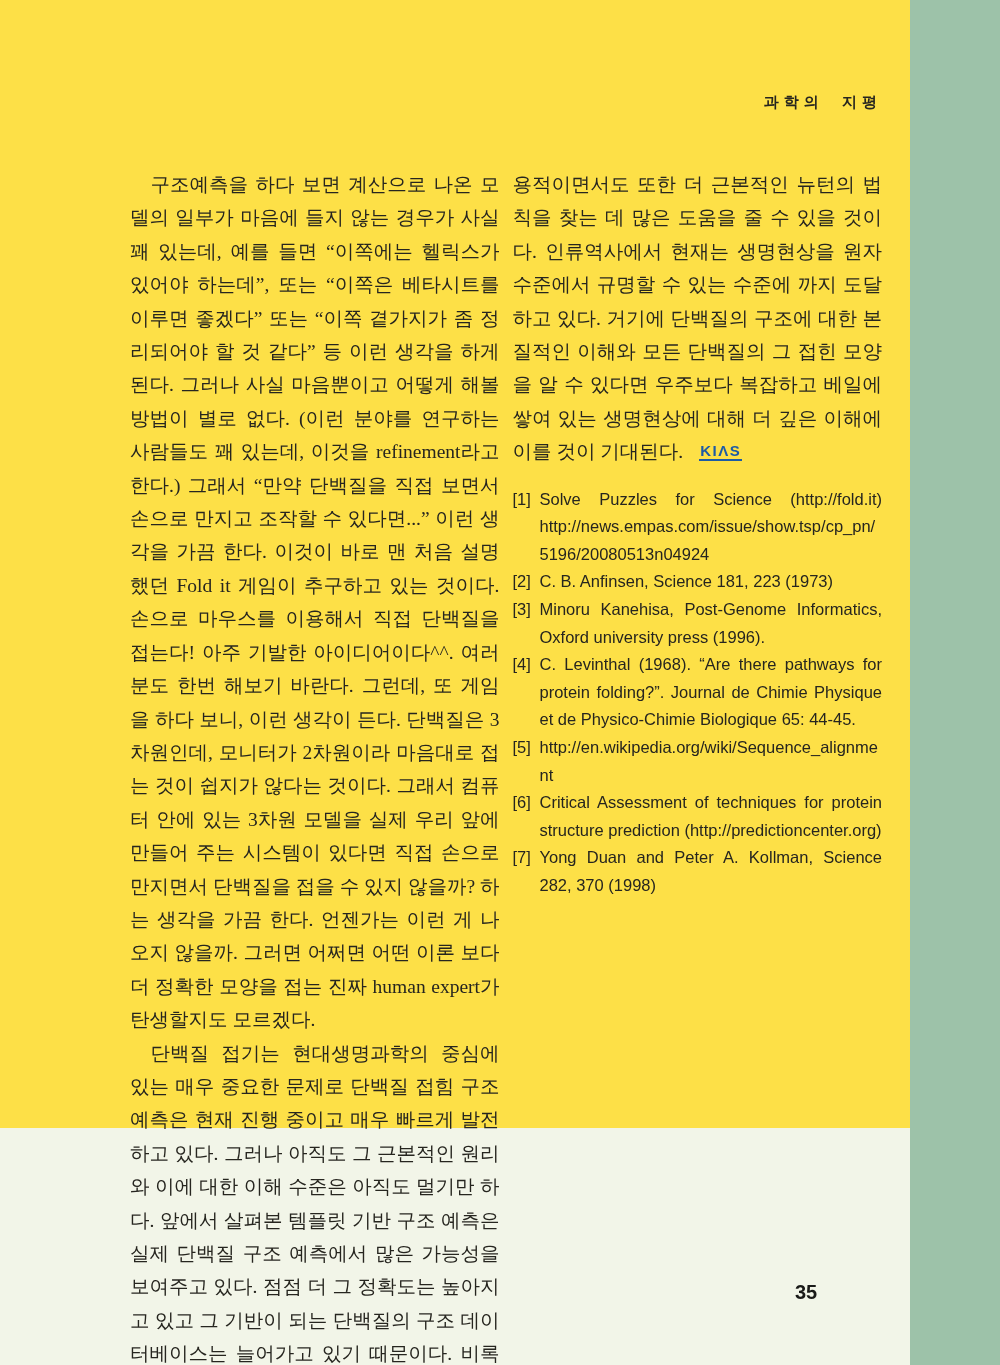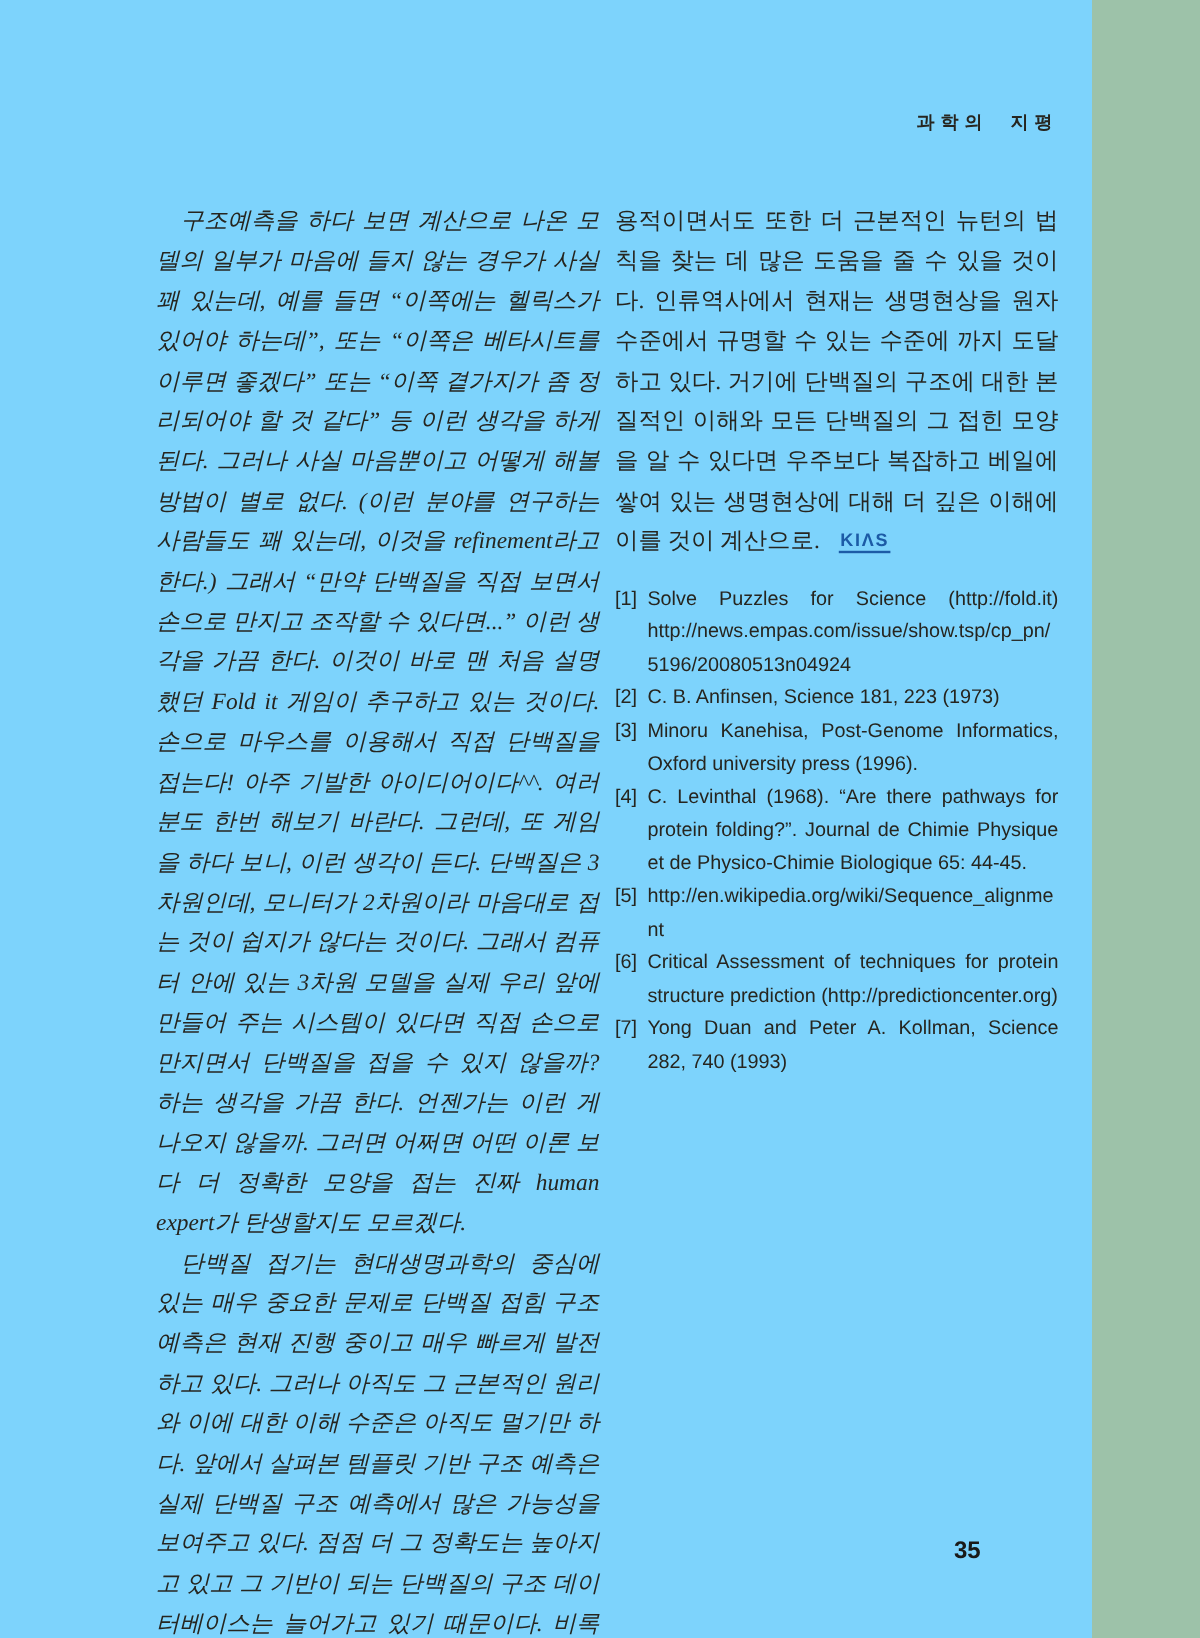--- a/index.html
+++ b/index.html
@@ -3,21 +3,21 @@
 <meta charset="utf-8">
 <style>
   html,body{margin:0;padding:0;}
   body{
     width:1000px;height:1365px;
     background:#f2f5e8;
     font-family:"Liberation Serif","DejaVu Serif",serif;
     position:relative;
     overflow:hidden;
   }
-  .page{position:absolute;inset:0;width:1000px;height:1365px;background:#7dd3fc;}
+  .page{position:absolute;inset:0;width:1000px;height:1128px;background:#fde047;}
   .green-strip{
     position:absolute;top:0;right:0;width:90px;height:1365px;
     background:#9dc2a9;
   }
   .running-header{
     position:absolute;top:93px;left:130px;width:752px;
     text-align:right;
     font-family:"Liberation Sans","DejaVu Sans",sans-serif;
     font-size:15px;font-weight:bold;color:#26251f;
     letter-spacing:5px;word-spacing:9px;
@@ -32,21 +32,21 @@
     font-family:"Liberation Sans","DejaVu Sans",sans-serif;
     font-size:20px;font-weight:bold;color:#2e7b50;
     letter-spacing:1px;
   }
   p.body{
     margin:0;
     font-size:19.5px;line-height:33.4px;color:#26251f;
     text-align:justify;
     word-break:normal;
   }
-  p.body.indent{text-indent:1.05em;font-style:italic;}
+  p.body.indent{text-indent:1.05em;}
   .kias{
     display:inline-block;
     font-family:"Liberation Sans","DejaVu Sans",sans-serif;
     font-size:15px;font-weight:bold;color:#1c5ba6;
     letter-spacing:1.5px;
     border-bottom:2.5px solid #1c5ba6;
     padding:0 1px 1px 1px;
     margin-left:16px;
     line-height:1;
     transform:translateY(-2px);
@@ -80,21 +80,21 @@
   <div class="running-header">과학의 지평</div>
 
   <div class="content">
 
     <div class="col">
       <p class="body indent">구조예측을 하다 보면 계산으로 나온 모델의 일부가 마음에 들지 않는 경우가 사실 꽤 있는데, 예를 들면 “이쪽에는 헬릭스가 있어야 하는데”, 또는 “이쪽은 베타시트를 이루면 좋겠다” 또는 “이쪽 곁가지가 좀 정리되어야 할 것 같다” 등 이런 생각을 하게 된다. 그러나 사실 마음뿐이고 어떻게 해볼 방법이 별로 없다. (이런 분야를 연구하는 사람들도 꽤 있는데, 이것을 refinement라고 한다.) 그래서 “만약 단백질을 직접 보면서 손으로 만지고 조작할 수 있다면...” 이런 생각을 가끔 한다. 이것이 바로 맨 처음 설명했던 Fold it 게임이 추구하고 있는 것이다. 손으로 마우스를 이용해서 직접 단백질을 접는다! 아주 기발한 아이디어이다^^. 여러분도 한번 해보기 바란다. 그런데, 또 게임을 하다 보니, 이런 생각이 든다. 단백질은 3차원인데, 모니터가 2차원이라 마음대로 접는 것이 쉽지가 않다는 것이다. 그래서 컴퓨터 안에 있는 3차원 모델을 실제 우리 앞에 만들어 주는 시스템이 있다면 직접 손으로 만지면서 단백질을 접을 수 있지 않을까? 하는 생각을 가끔 한다. 언젠가는 이런 게 나오지 않을까. 그러면 어쩌면 어떤 이론 보다 더 정확한 모양을 접는 진짜 human expert가 탄생할지도 모르겠다.</p>
       <p class="body indent">단백질 접기는 현대생명과학의 중심에 있는 매우 중요한 문제로 단백질 접힘 구조예측은 현재 진행 중이고 매우 빠르게 발전하고 있다. 그러나 아직도 그 근본적인 원리와 이에 대한 이해 수준은 아직도 멀기만 하다. 앞에서 살펴본 템플릿 기반 구조 예측은 실제 단백질 구조 예측에서 많은 가능성을 보여주고 있다. 점점 더 그 정확도는 높아지고 있고 그 기반이 되는 단백질의 구조 데이터베이스는 늘어가고 있기 때문이다. 비록 현상론적 접근의 수준에 있지만, 앞으로 더 많은 실험결과와 이론적 연구가 쌓이면 물리학의 역사에서 케플러의 법칙과 같이 경험법칙의 완성에 이를 수 있을 것으로 전망된다. 이는 매우 실</p>
     </div>
 
     <div class="col">
-      <p class="body"><span>용적이면서도 또한 더 근본적인 뉴턴의 법칙을 찾는 데 많은 도움을 줄 수 있을 것이다. 인류역사에서 현재는 생명현상을 원자 수준에서 규명할 수 있는 수준에 까지 도달하고 있다. 거기에 단백질의 구조에 대한 본질적인 이해와 모든 단백질의 그 접힌 모양을 알 수 있다면 우주보다 복잡하고 베일에 쌓여 있는 생명현상에 대해 더 깊은 이해에 이를 것이 계산으로.</span><span class="kias">KIΛS</span></p>
+      <p class="body"><span>용적이면서도 또한 더 근본적인 뉴턴의 법칙을 찾는 데 많은 도움을 줄 수 있을 것이다. 인류역사에서 현재는 생명현상을 원자 수준에서 규명할 수 있는 수준에 까지 도달하고 있다. 거기에 단백질의 구조에 대한 본질적인 이해와 모든 단백질의 그 접힌 모양을 알 수 있다면 우주보다 복잡하고 베일에 쌓여 있는 생명현상에 대해 더 깊은 이해에 이를 것이 기대된다.</span><span class="kias">KIΛS</span></p>
 
       <div class="refs">
         <div class="ref">
           <span class="ref-label">[1]</span>
           <span class="ref-text">Solve Puzzles for Science (http://fold.it) http://news.empas.com/issue/show.tsp/cp_pn/5196/20080513n04924</span>
         </div>
         <div class="ref">
           <span class="ref-label">[2]</span>
           <span class="ref-text">C. B. Anfinsen, Science 181, 223 (1973)</span>
         </div>
@@ -109,21 +109,21 @@
         <div class="ref">
           <span class="ref-label">[5]</span>
           <span class="ref-text">http://en.wikipedia.org/wiki/Sequence_alignment</span>
         </div>
         <div class="ref">
           <span class="ref-label">[6]</span>
           <span class="ref-text">Critical Assessment of techniques for protein structure prediction (http://predictioncenter.org)</span>
         </div>
         <div class="ref">
           <span class="ref-label">[7]</span>
-          <span class="ref-text">Yong Duan and Peter A. Kollman, Science 282, 740 (1993)</span>
+          <span class="ref-text">Yong Duan and Peter A. Kollman, Science 282, 370 (1998)</span>
         </div>
       </div>
     </div>
 
   </div>
 
   <div class="page-number">35</div>
 
 </div>
 

